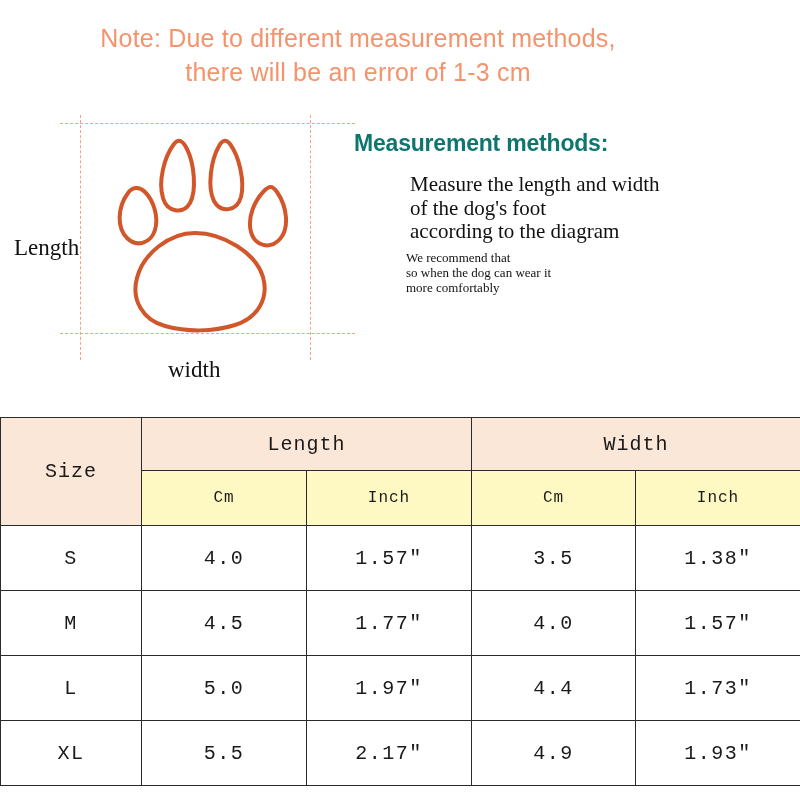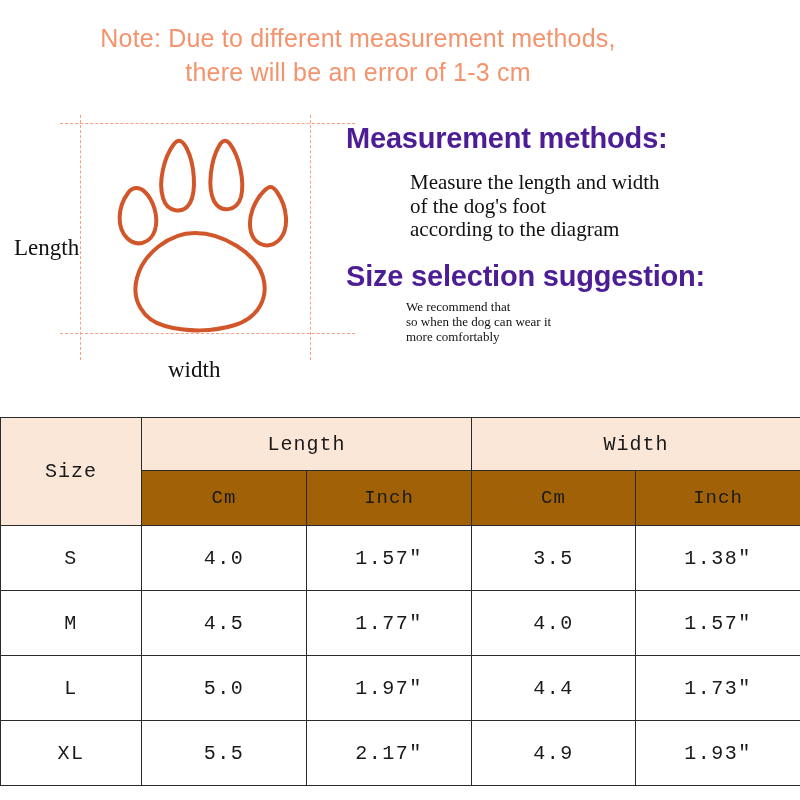--- a/index.html
+++ b/index.html
@@ -72,23 +72,23 @@
   
   .right-block {
     position: absolute;
     left: 342px;
     top: 118px;
     width: 450px;
   }
   .head1, .head2 {
     font-family: "Liberation Sans", sans-serif;
     font-weight: bold;
-    font-size: 29px;
-    color: #4c1d95;
-    margin: 4px;
+    font-size: 23px;
+    color: #0f766e;
+    margin: 12px;
     letter-spacing: -0.2px;
   }
   .head2 { margin-top: 18px; }
   .body1 {
     font-family: "Liberation Serif", serif;
     font-size: 21px;
     color: #111;
     line-height: 1.12;
     margin: 16px 0 0 68px;
   }
@@ -117,22 +117,22 @@
     font-weight: normal;
     color: #1a1a1a;
   }
   .hdr {
     background: #fbe7d8;
     font-size: 20px;
     letter-spacing: 1px;
     height: 50px;
   }
   .hdr-sub {
-    background: #a16207;
-    font-size: 19px;
+    background: #fef9c3;
+    font-size: 16px;
     letter-spacing: 1px;
     height: 52px;
   }
   .cell {
     background: #ffffff;
     font-size: 20px;
     letter-spacing: 1.5px;
     height: 62px;
   }
   col.c-size { width: 141px; }
@@ -176,21 +176,20 @@
 </div>
 
 <div class="right-block">
   <p class="head1">Measurement methods:</p>
   <div class="body1">
     <div>Measure the length and width</div>
     <div>of the dog's foot</div>
     <div>according to the diagram</div>
   </div>
 
-  <p class="head2">Size selection suggestion:</p>
   <div class="body2">
     <div>We recommend that</div>
     <div>so when the dog can wear it</div>
     <div>more comfortably</div>
   </div>
 </div>
 
 <table class="size-table">
   <colgroup>
     <col class="c-size">

